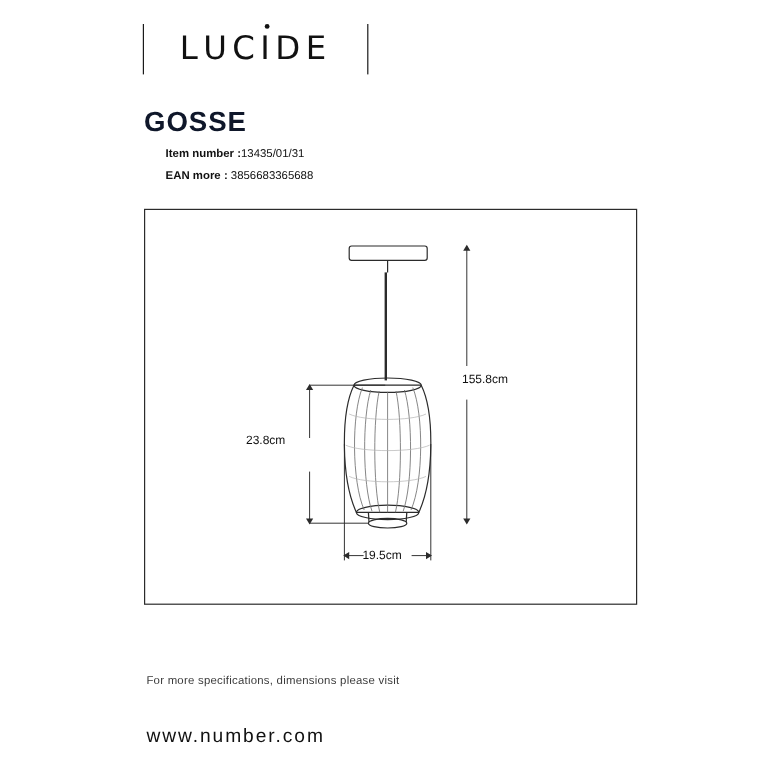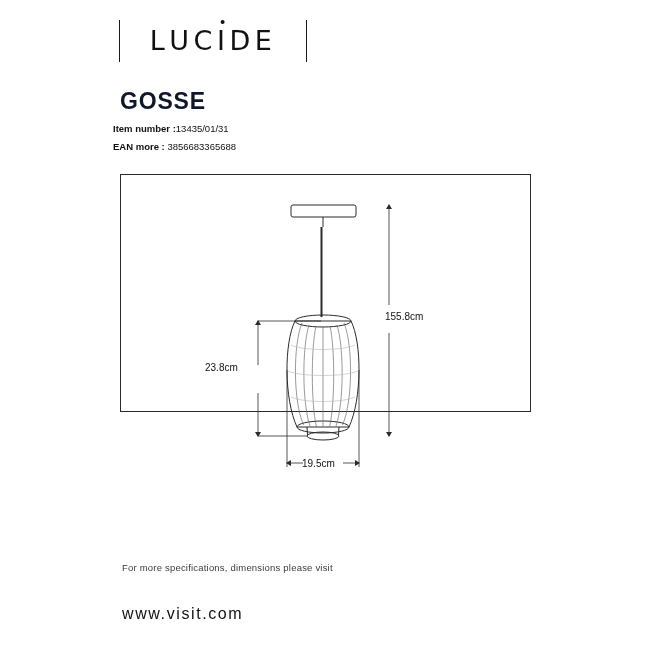--- a/index.html
+++ b/index.html
@@ -64,40 +64,40 @@
     position: absolute;
     left: 120px;
     top: 88px;
     font-size: 23px;
     font-weight: 700;
     letter-spacing: 0.8px;
     color: #0f172a;
   }
   .meta {
     position: absolute;
-    left: 113px;
+    left: 138px;
     top: 120px;
     font-size: 9.5px;
     line-height: 18px;
     color: #111111;
   }
   .meta .line {
     white-space: nowrap;
   }
   .meta .lbl {
     font-weight: 700;
   }
 
   
   .frame {
     position: absolute;
     left: 120px;
     top: 174px;
     width: 411px;
-    height: 238px;
+    height: 330px;
     border: 1px solid #2b2b2b;
     box-sizing: border-box;
     background: #ffffff;
   }
   .drawing-svg {
     position: absolute;
     left: 0; top: 0;
     width: 411px;
     height: 330px;
     display: block;
@@ -211,15 +211,15 @@
         <path d="M234 285 L239 288 L234 291" fill="#2b2b2b" stroke="none"></path>
       </g>
     </svg>
 
     <div style="position:absolute; left:264px; top:136px; font-size:10px; color:#111; white-space:nowrap;">155.8cm</div>
     <div style="position:absolute; left:84px; top:187px; font-size:10px; color:#111; white-space:nowrap;">23.8cm</div>
     <div style="position:absolute; left:181px; top:283px; font-size:10px; color:#111; white-space:nowrap;">19.5cm</div>
   </div>
 
   <div class="footer-note">For more specifications, dimensions please visit</div>
-  <a class="footer-url" href="#" style="text-decoration:none;color:#111111;">www.visit.com</a>
+  <a class="footer-url" href="#" style="text-decoration:none;color:#111111;">www.number.com</a>
 
 </div>
 
 </body></html>

